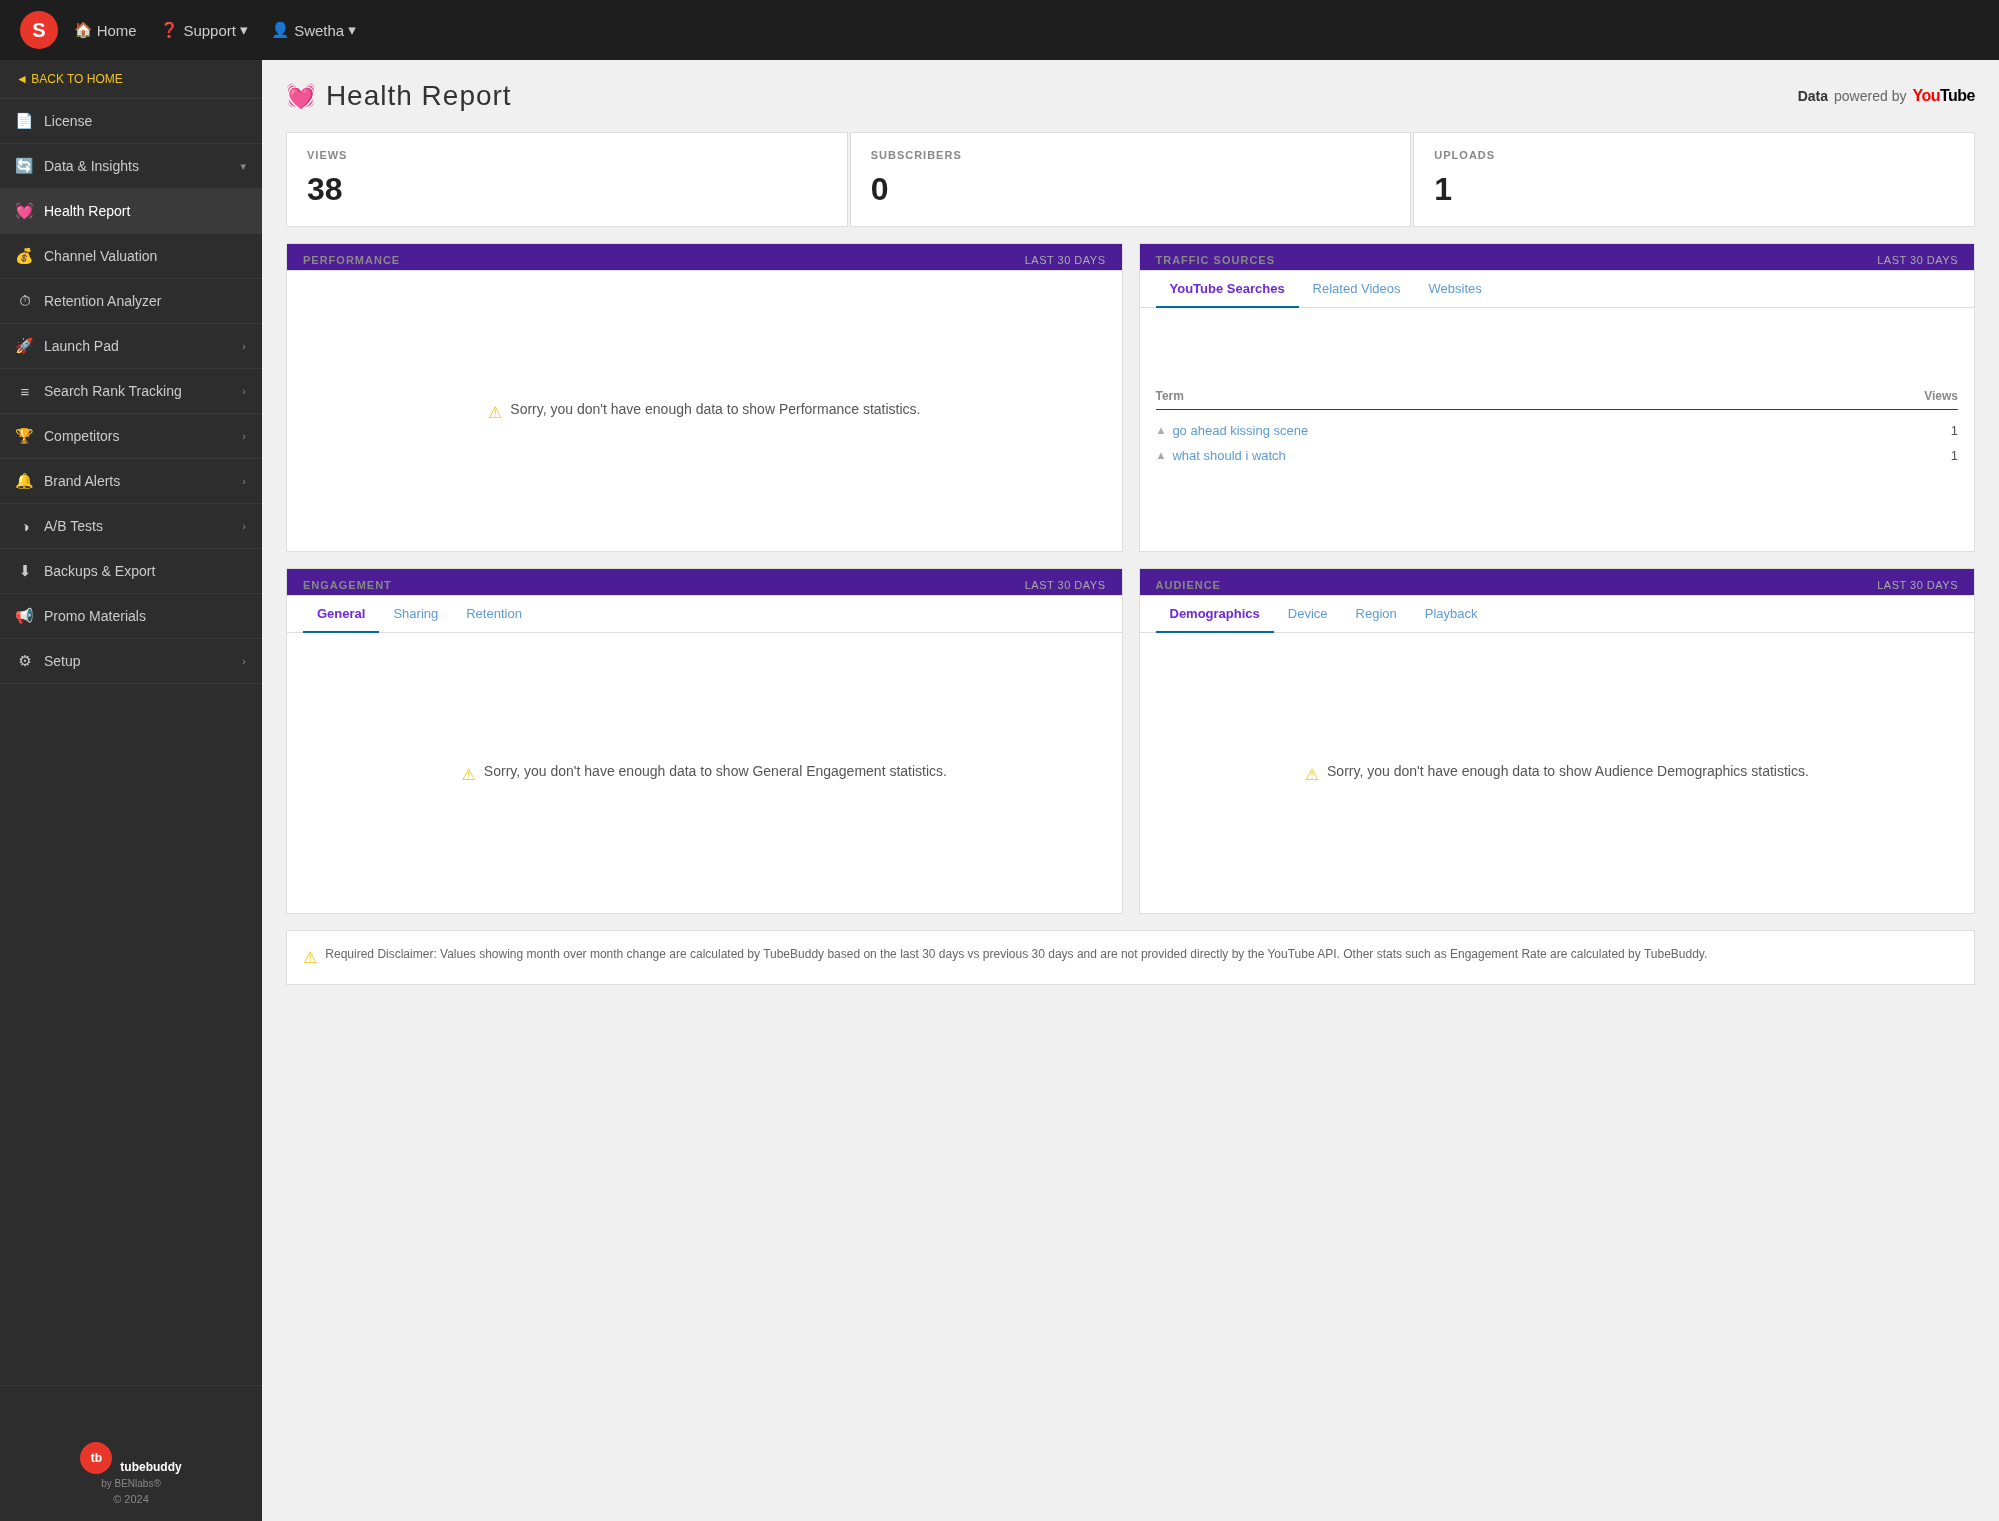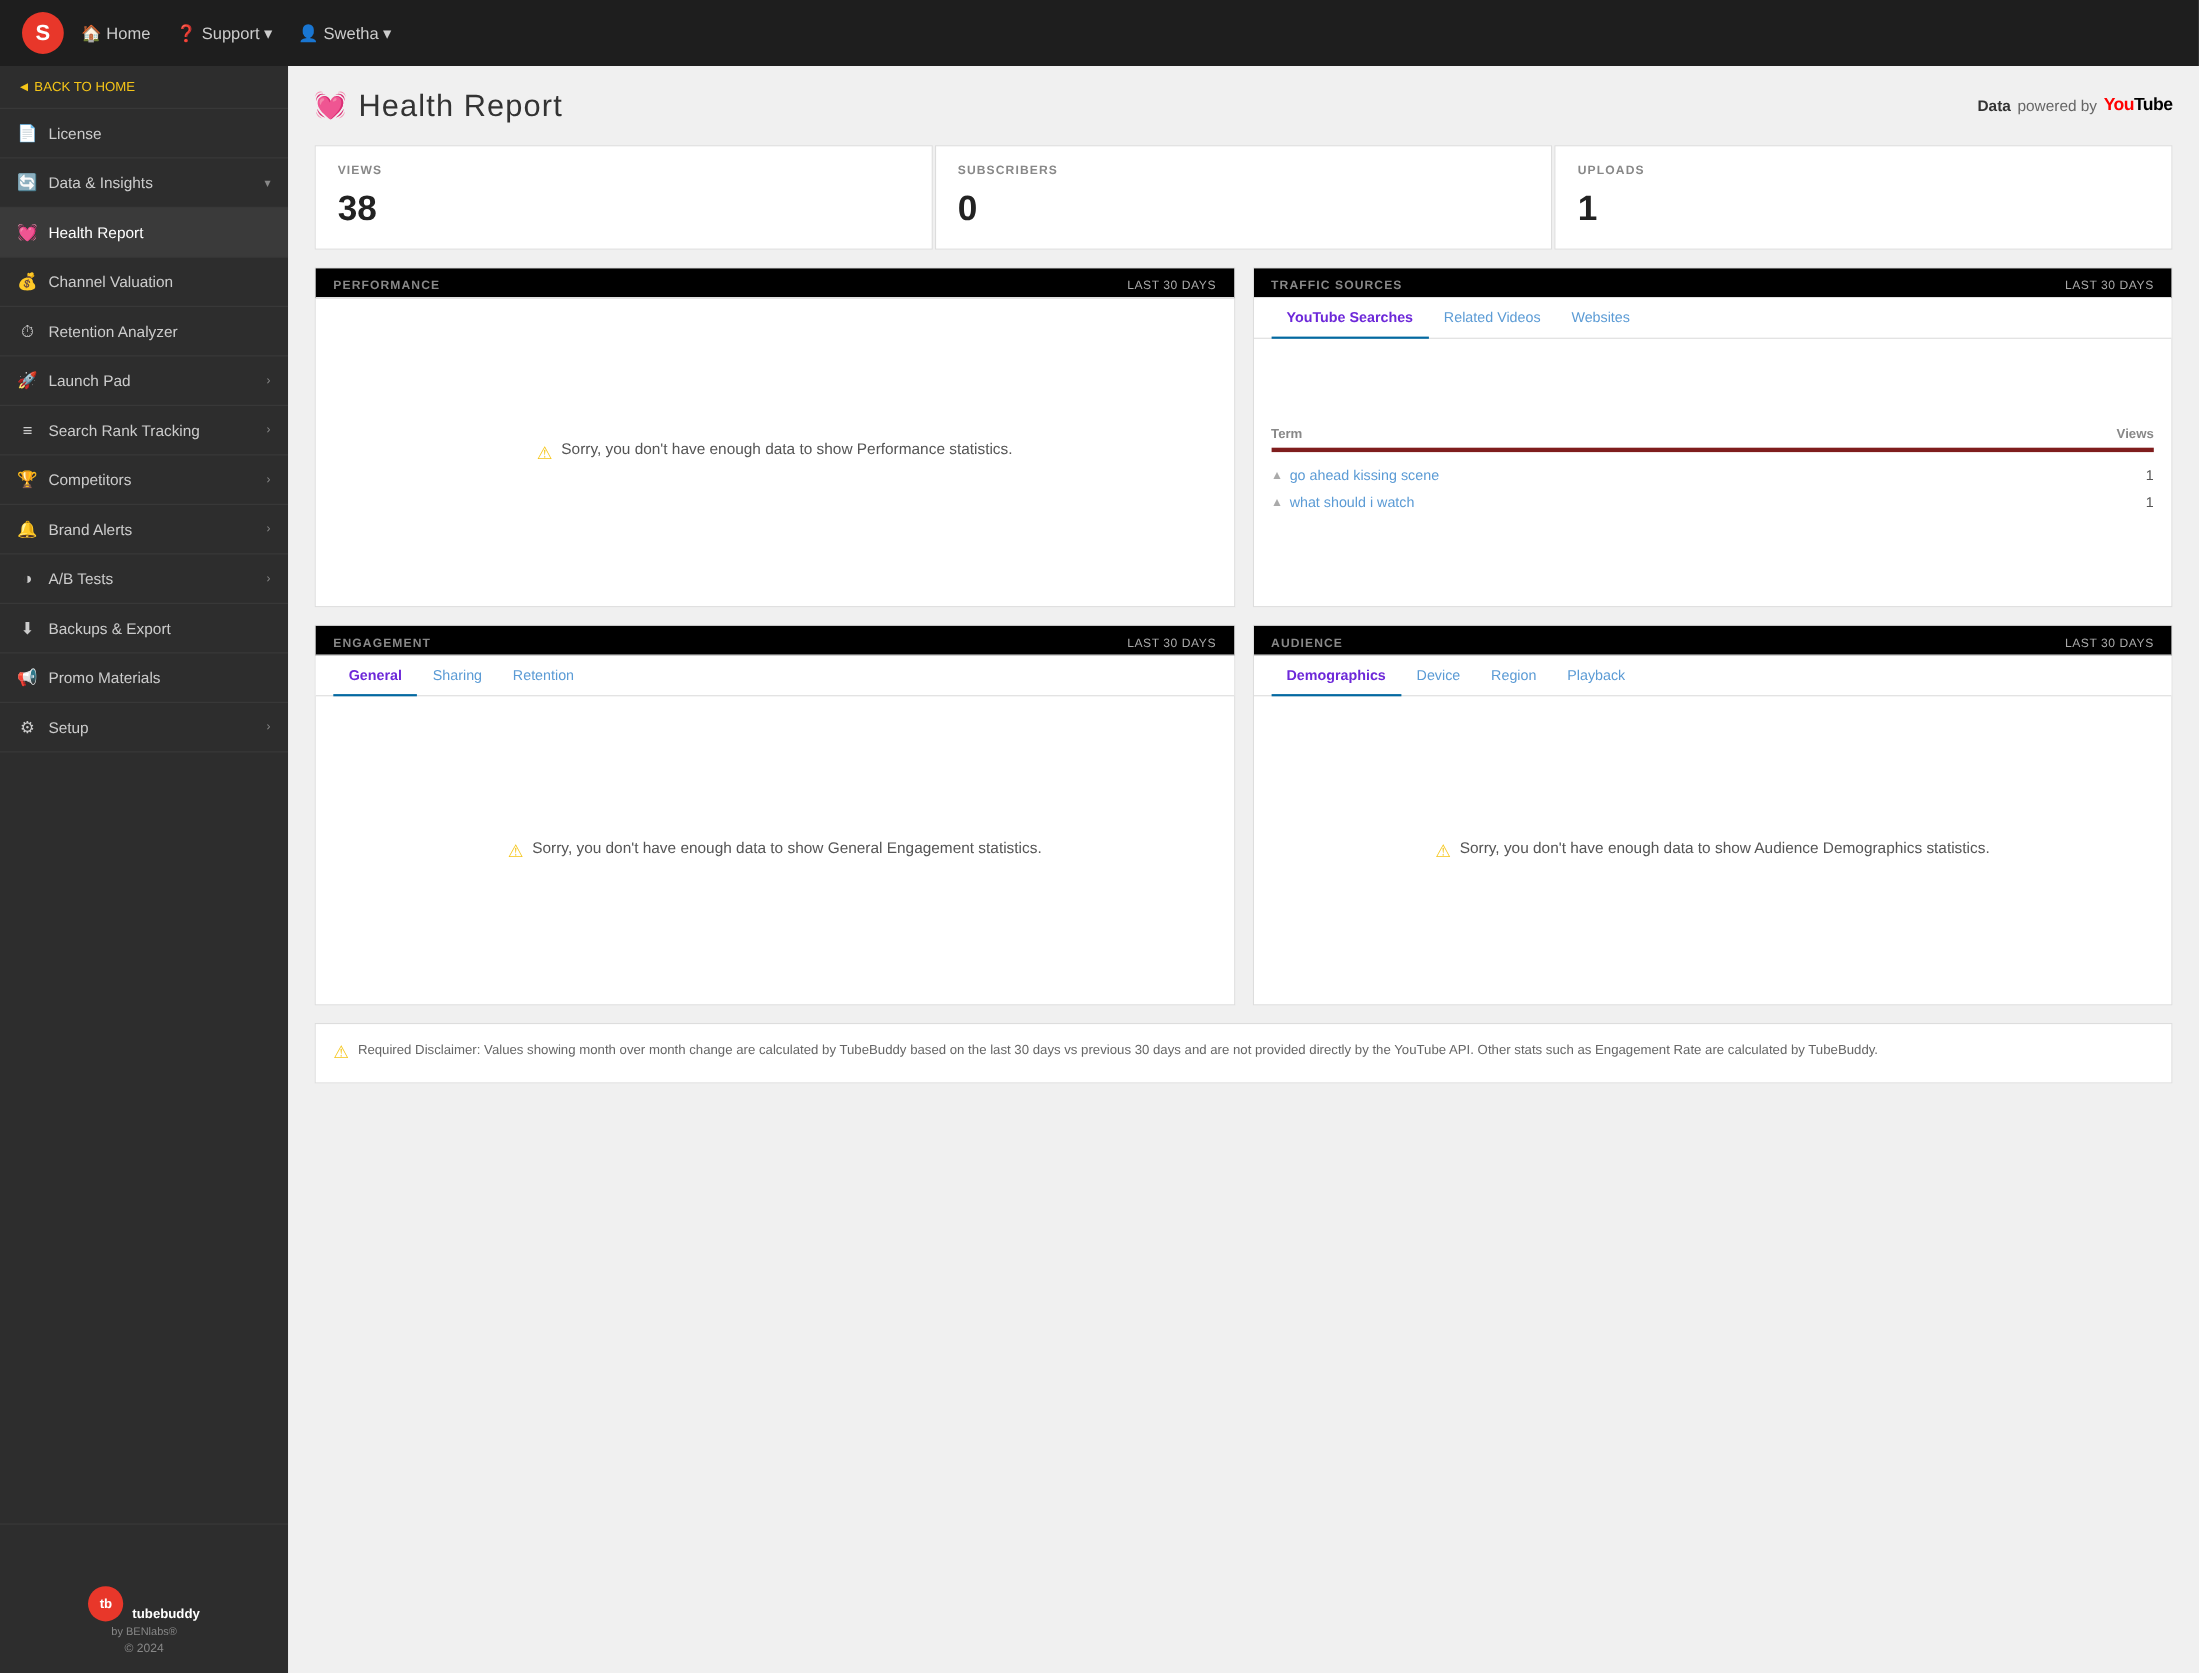--- a/index.html
+++ b/index.html
@@ -188,21 +188,21 @@
       flex: 1;
       background: #fff;
       border: 1px solid #ddd;
       padding: 0;
     }
     .panel-header {
       display: flex;
       justify-content: space-between;
       align-items: center;
       padding: 10px 16px 4px;
-      background: #000000;
+      background: #4c1d95;
       border-bottom: 1px solid #e0e0e0;
     }
     .panel-title {
       font-size: 11px;
       color: #888;
       letter-spacing: 1px;
       font-weight: bold;
     }
     .panel-subtitle {
       font-size: 11px;
@@ -243,21 +243,21 @@
     }
 
     
     .traffic-table {
       width: 100%;
       padding: 8px 16px;
     }
     .traffic-table-header {
       display: flex;
       justify-content: space-between;
-      border-bottom: 4px solid #7f1d1d;
+      border-bottom: 1px solid #7f1d1d;
       padding-bottom: 6px;
       margin-bottom: 8px;
       text-align: right;
     }
     .traffic-col-term {
       font-size: 12px; color: #888; font-weight: bold;
     }
     .traffic-col-views {
       font-size: 12px; color: #888; font-weight: bold;
     }

